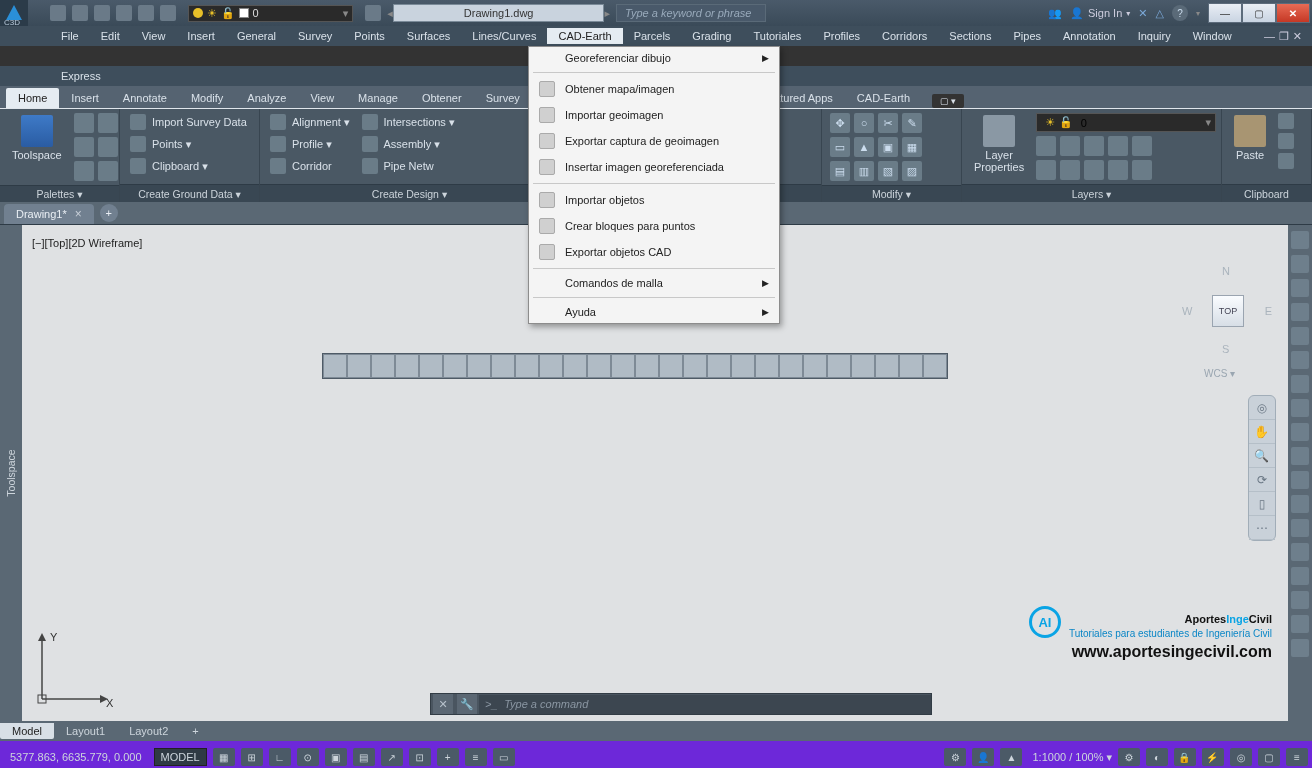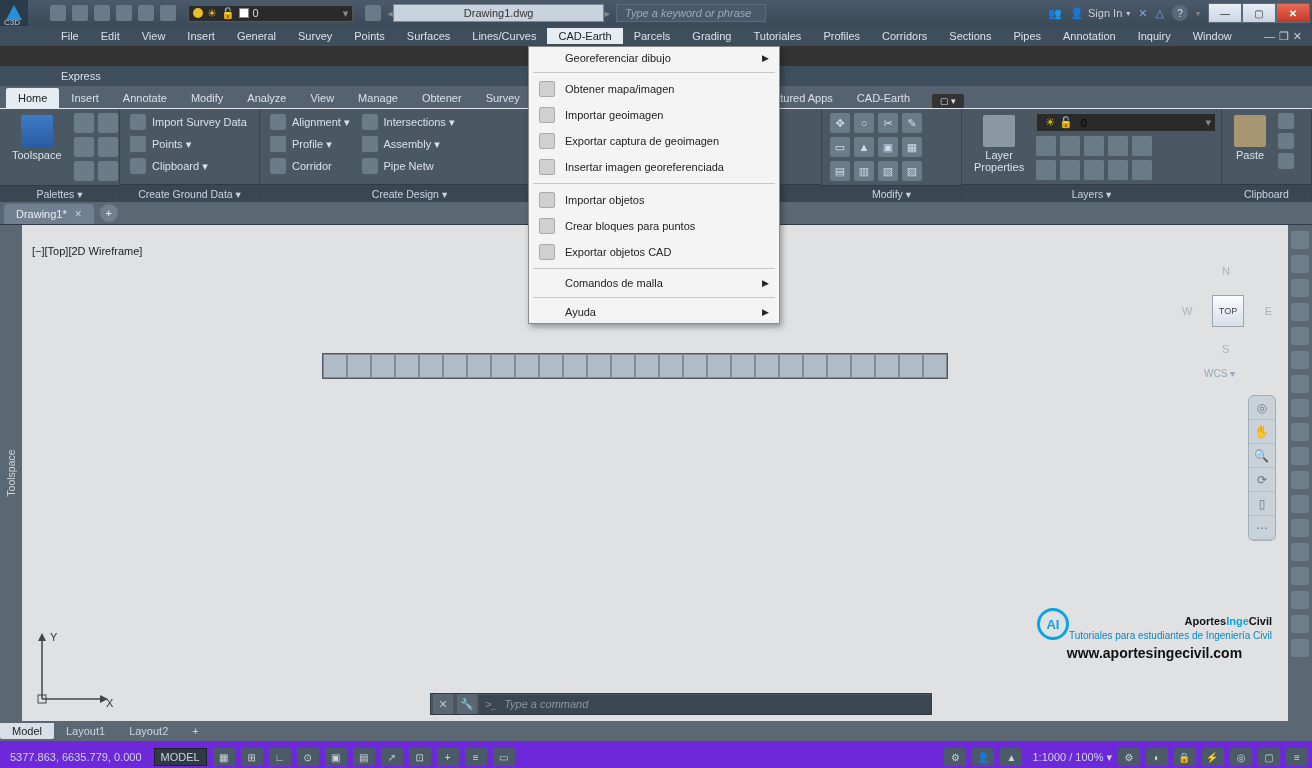--- a/index.html
+++ b/index.html
@@ -53,39 +53,39 @@
 .doctab { background:#718090; color:#e9eef4; padding:3px 12px; border-radius:4px 4px 0 0; display:flex; gap:8px; align-items:center;}
 .doctab .x{ color:#c8cfd8; font-size:12px;}
 .doctabs .plus { width:18px;height:18px; background:#718090; border-radius:50%; display:flex;align-items:center;justify-content:center; margin:0 6px 2px; color:#e9eef4;}
 
 
 .workarea { height:497px; background:#dfe1e3; position:relative; border-top:1px solid #2e3b46;}
 .leftbar { position:absolute; left:0; top:0; width:22px; bottom:0; background:#5a6874; display:flex; align-items:center; justify-content:center;}
 .leftbar span { transform:rotate(-90deg); color:#cdd5dc; font-size:10.5px; white-space:nowrap;}
 .rightbar { position:absolute; right:0; top:0; width:24px; bottom:0; background:#5a6874; display:flex; flex-direction:column; gap:6px; padding:6px 2px; align-items:center;}
 .rightbar .rtool { width:18px; height:18px; background:#6e7f8c; border-radius:2px;}
-.vpctrl { position:absolute; left:32px; top:20px; color:#222; font-weight:normal;}
+.vpctrl { position:absolute; left:32px; top:12px; color:#222; font-weight:normal;}
 .cube { position:absolute; right:40px; top:40px; width:90px; height:90px; }
 .cube .n{position:absolute;top:0;left:40px;color:#aab4bd;font-size:11px;}
 .cube .s{position:absolute;bottom:0;left:40px;color:#aab4bd;font-size:11px;}
 .cube .w{position:absolute;top:40px;left:0;color:#aab4bd;font-size:11px;}
 .cube .e{position:absolute;top:40px;right:0;color:#aab4bd;font-size:11px;}
 .cube .top{position:absolute;top:30px;left:30px;width:32px;height:32px;background:linear-gradient(#fafcff,#d7dee6);border:1px solid #9aa4b0;display:flex;align-items:center;justify-content:center;font-size:9px;color:#445;}
 .cube .wcs {position:absolute; bottom:-24px; left:22px; color:#9aa6b1; font-size:10px;}
 .navwheel { position:absolute; right:36px; top:170px; width:28px; background:#c9d1d9; border:1px solid #a1adb8; border-radius:6px; display:flex; flex-direction:column;}
 .navwheel div{height:24px;border-bottom:1px solid #b5bfc8;display:flex;align-items:center;justify-content:center;font-size:12px;color:#6b7885;}
 .toolbar-float { position:absolute; top:128px; left:322px; display:flex; background:#7e8a96; border:1px solid #4e5a66;}
 .toolbar-float span{ width:22px;height:22px;background:#b0bbc5;margin:1px;display:inline-block;}
 .brand { position:absolute; right:40px; bottom:60px; text-align:right;}
-.brand .logo{display:flex;align-items:center;justify-content:center;}
+.brand .logo{display:flex;align-items:center;gap:8px;justify-content:center;}
 .brand .clogo{width:32px;height:32px;border:3px solid #0aa4e5;border-radius:50%;display:flex;align-items:center;justify-content:center;color:#0aa4e5;font-weight:bold;font-size:13px;}
 .brand .t1{font-size:20px;font-weight:bold;color:#111;}
 .brand .t1 .b{color:#0aa4e5;}
 .brand .sub{color:#0b86c6;font-size:10px;}
-.brand .url{font-size:14px;font-weight:bold;color:#111;margin-top:4px;text-align:center;}
+.brand .url{font-size:16px;font-weight:bold;color:#111;margin-top:4px;}
 .axis { position:absolute; left:34px; bottom:14px; }
 .axis svg{display:block;}
 
 
 .cmdline { position:absolute; left:430px; bottom:6px; right:380px; height:22px; background:#4a5560; border:1px solid #323c45; display:flex; align-items:center; color:#b7c1cb;}
 .cmdline .xbtn{width:20px;height:20px;background:#5b6773;display:flex;align-items:center;justify-content:center;margin:0 2px;}
 .cmdline .inp { flex:1; background:#3c4650; padding:3px 6px; color:#8a96a2; font-family:Consolas,monospace; font-style:italic;}
 
 
 .layouttabs { height:20px; background:#5a6874; display:flex; align-items:center;}

